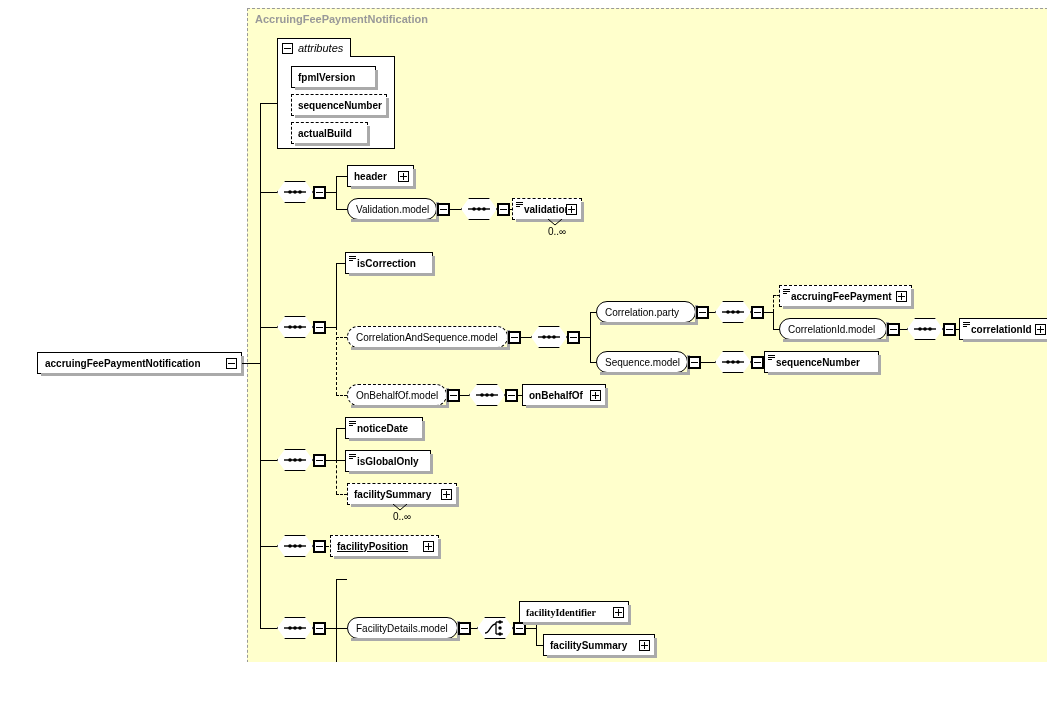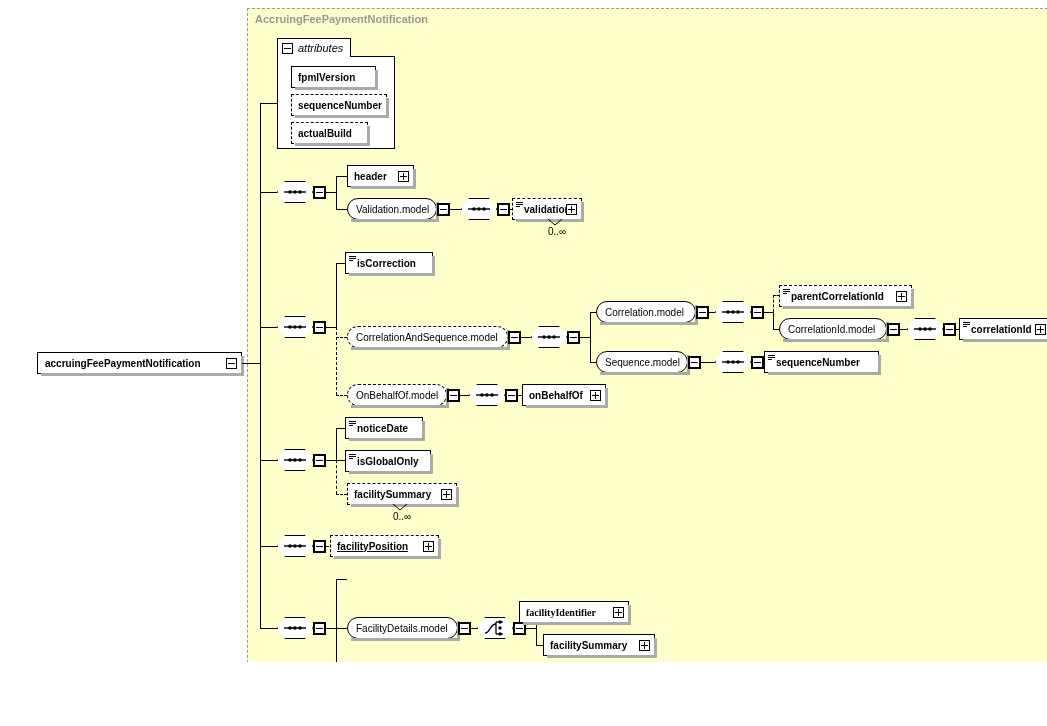--- a/index.html
+++ b/index.html
@@ -224,21 +224,21 @@
       <circle cx="23" cy="11" r="1.8" fill="#000"></circle>
     </svg>
   </div>
   <div class="expc" style="left:540px;top:331px;"></div>
   <div class="ln h" style="left:553px;top:337px;width:10px;"></div>
   <div class="ln v" style="left:563px;top:312px;height:50px;"></div>
   <div class="ln h" style="left:563px;top:312px;width:8px;"></div>
   <div class="ln h" style="left:563px;top:362px;width:8px;"></div>
 
   <div class="node model" style="left:569px;top:301px;width:100px;">
-    <span class="lbl" style="left:8px;">Correlation.model</span>
+    <span class="lbl" style="left:8px;">Correlation.party</span>
     <span class="shadow"></span>
       <span class="shadow-r"></span>
   </div>
   <div class="expc" style="left:669px;top:306px;"></div>
   <div class="ln h" style="left:682px;top:312px;width:6px;"></div>
 
   <div class="comp" style="left:688px;top:301px;">
     <span class="shadow"></span>
       <span class="body"></span>
     <svg width="36" height="22" viewBox="0 0 36 22">
@@ -254,21 +254,21 @@
   <div class="ln h" style="left:746px;top:329px;width:8px;"></div>
   <div class="dln v" style="left:746px;top:295px;height:17px;"></div>
   <div class="dln h" style="left:746px;top:295px;width:10px;"></div>
 
   <div class="node dashed bold" style="left:752px;top:285px;width:133px;">
     <span class="tglyph" style="left:3px;top:3px;">
       <i></i>
         <i></i>
         <i></i>
       </span>
-    <span class="lbl" style="left:11px;">parentCorrelationId</span>
+    <span class="lbl" style="left:11px;">accruingFeePayment</span>
     <span class="exp plus" style="right:4px;top:5px;"></span>
     <span class="shadow"></span>
       <span class="shadow-r"></span>
   </div>
 
   <div class="node model" style="left:752px;top:318px;width:108px;">
     <span class="lbl" style="left:8px;">CorrelationId.model</span>
     <span class="shadow"></span>
       <span class="shadow-r"></span>
   </div>

